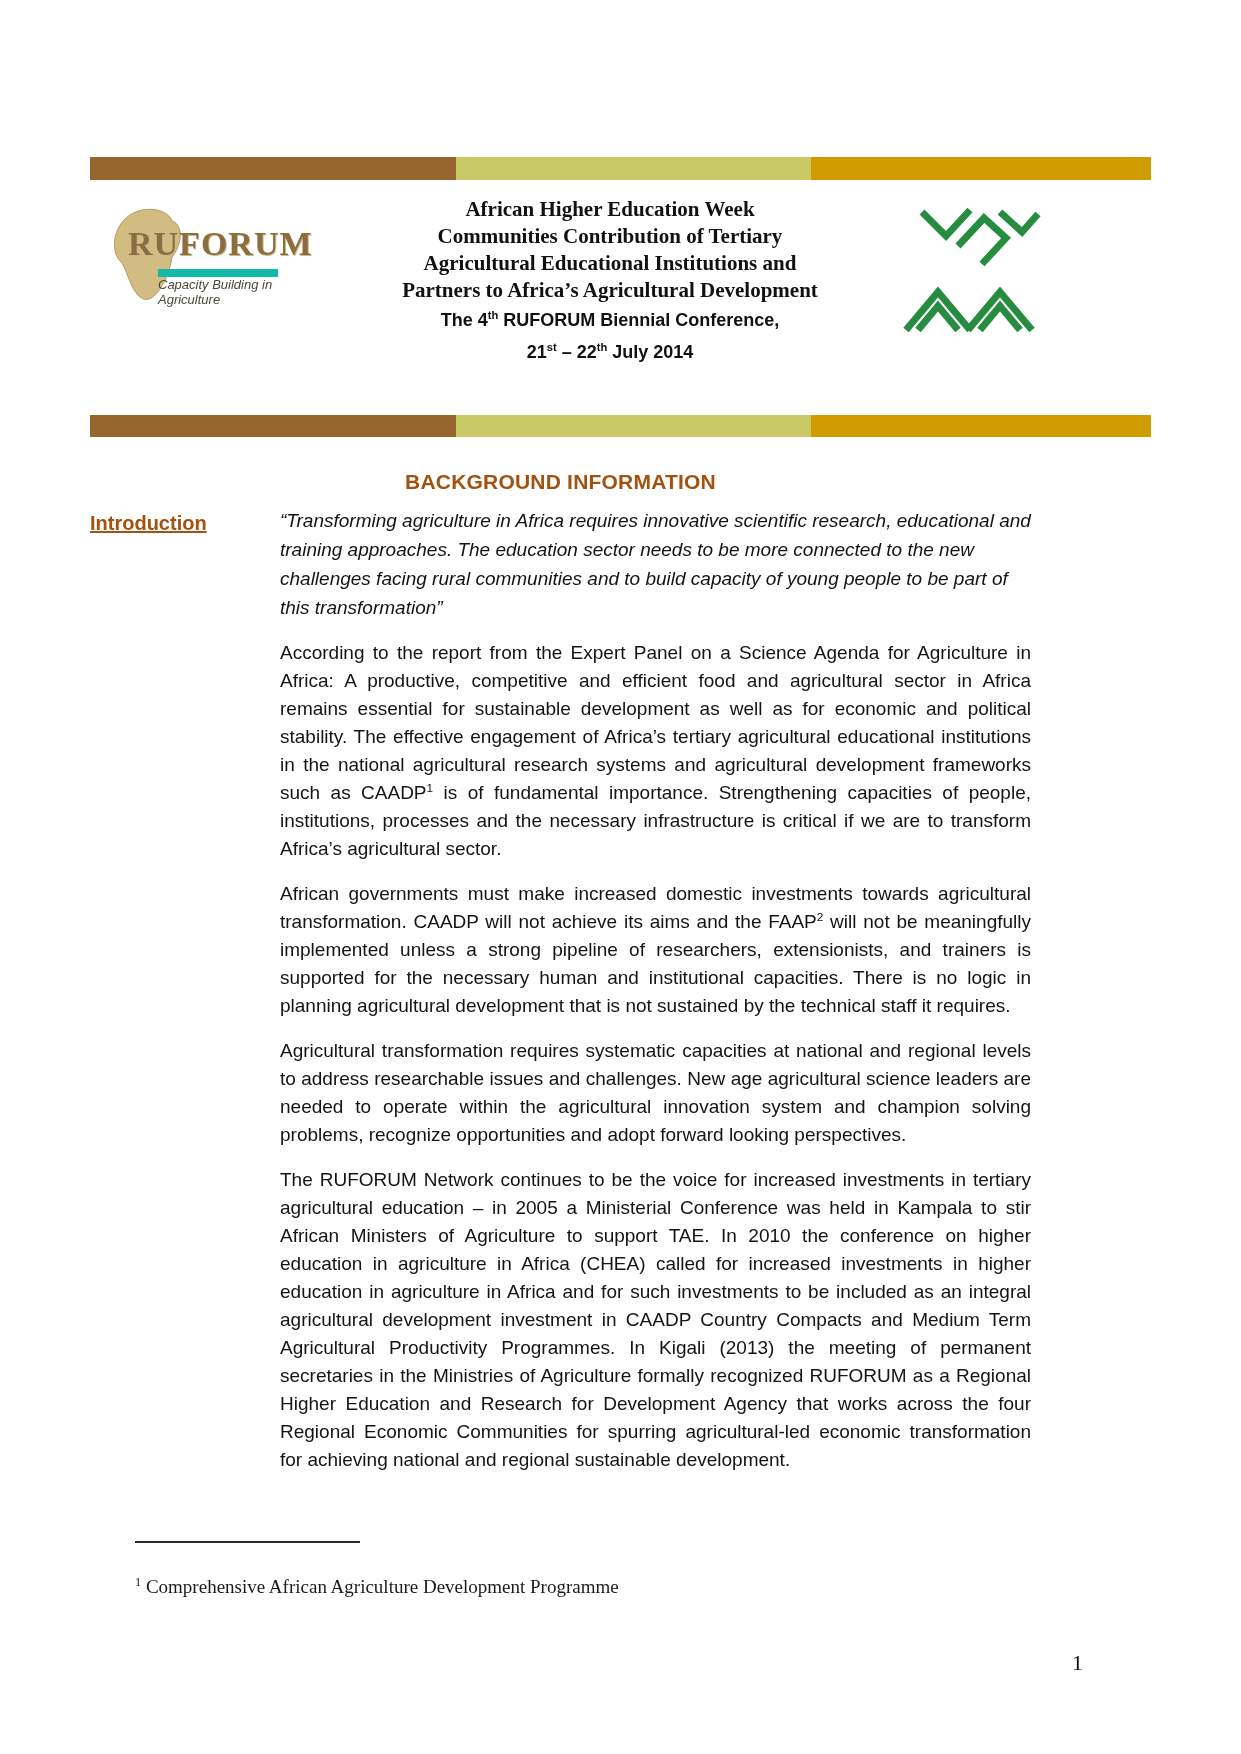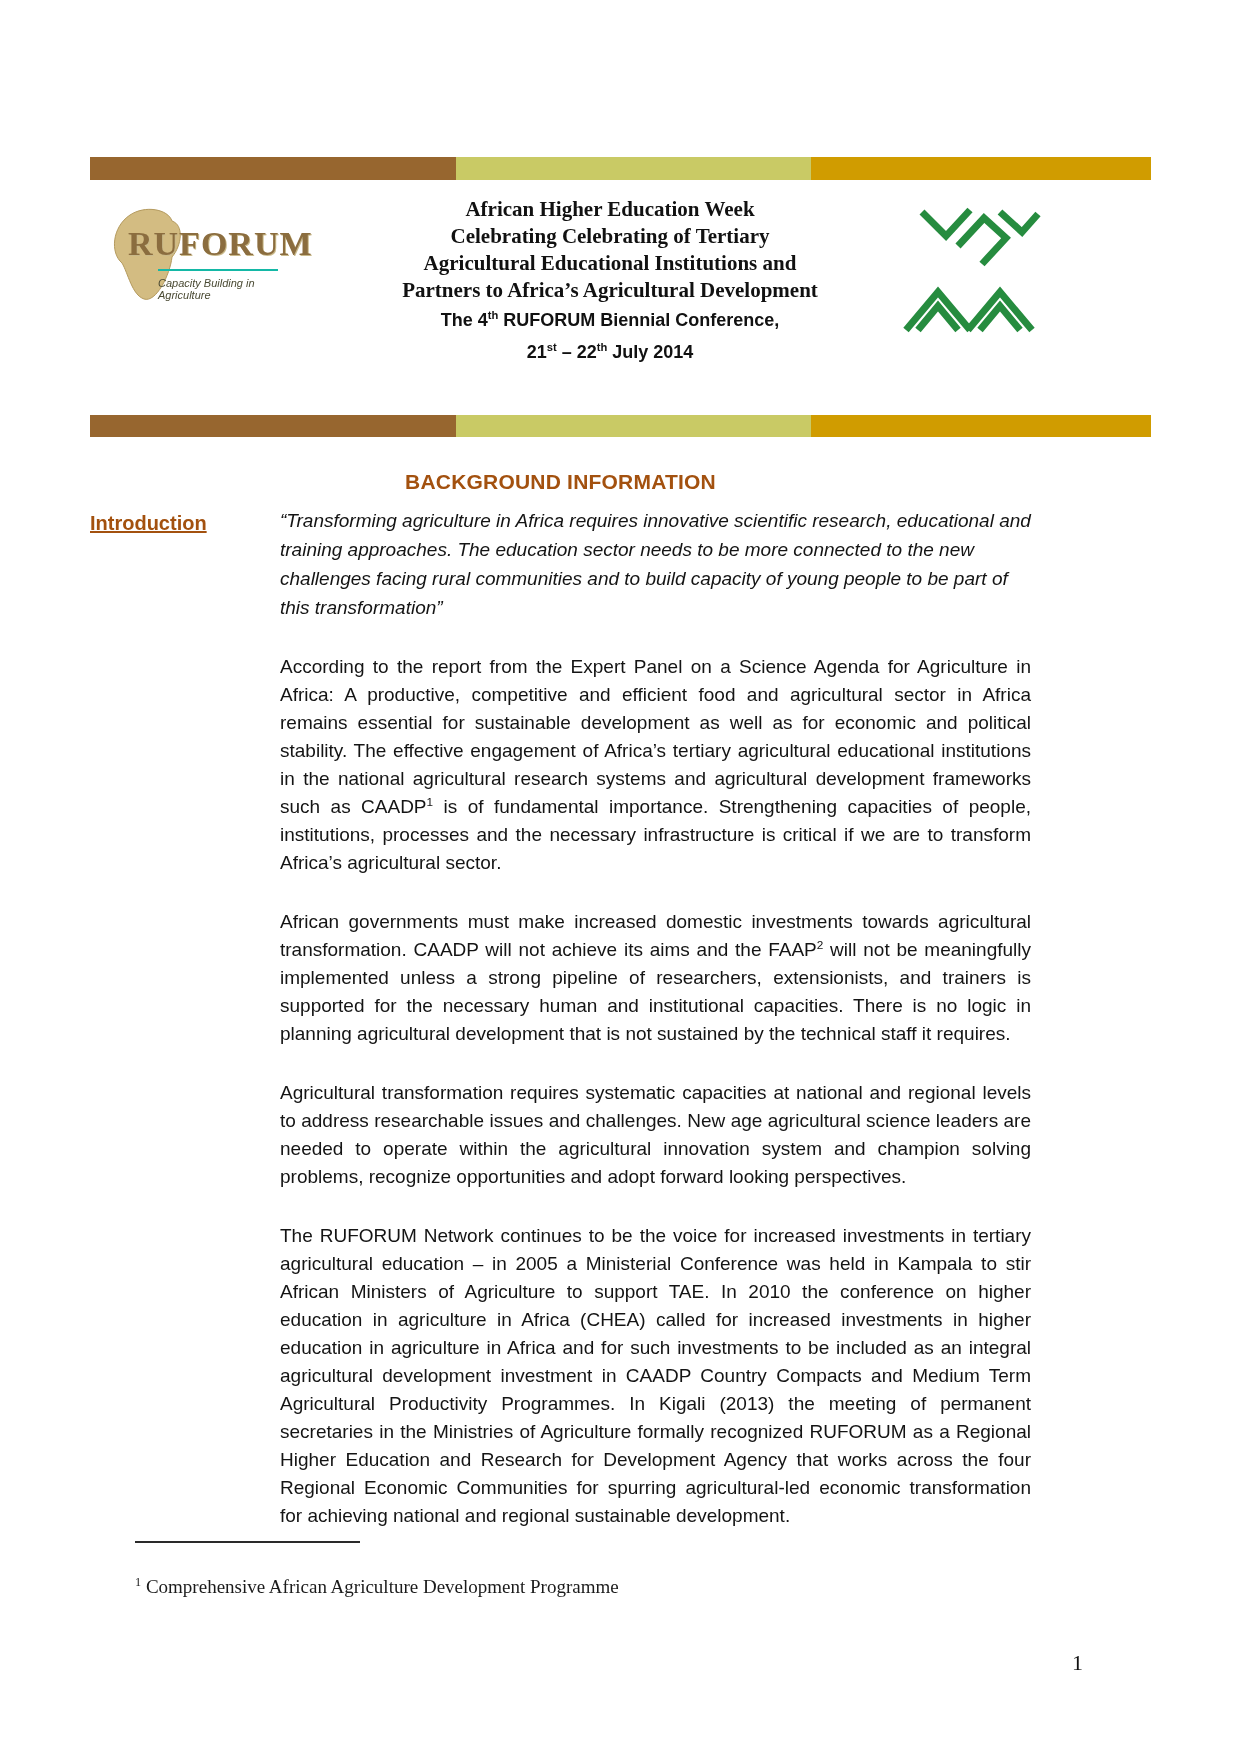--- a/index.html
+++ b/index.html
@@ -20,22 +20,22 @@
   
   .logo-ruforum { position:absolute; left:100px; top:207px; width:185px; height:100px; }
   .africa-svg { position:absolute; left:0; top:0; }
   .ruforum-word {
     position:absolute; left:28px; top:18px; font-family:"Liberation Serif", serif;
     font-weight:bold; font-size:34px; letter-spacing:1px; color:#8B6D3F;
     text-shadow:1px 1px 0 #c9b98a;
   }
   .ruforum-tagline {
     position:absolute; left:58px; top:62px; width:120px;
-    border-top:2px solid #14b8a6; padding-top:6px;
-    font-size:11px; color:#4a4a33; font-style:italic;
+    border-top:8px solid #14b8a6; padding-top:0;
+    font-size:13px; color:#4a4a33; font-style:italic;
   }
   .title-block { position:absolute; left:330px; top:196px; width:560px; text-align:center; }
   .title-serif {
     font-family:"Liberation Serif", serif; font-weight:bold;
     font-size:21px; line-height:27px; color:#111;text-align:center;
   }
   .title-sans {
     font-family:"Liberation Sans", sans-serif; font-weight:bold;
     font-size:18px; line-height:32px; color:#111;
   }
@@ -50,21 +50,21 @@
   }
   .content-body { position:relative; margin-top:12px; }
   .margin-label {
     position:absolute; left:0; top:6px; color:#A3510F; font-weight:bold; font-size:20px;text-decoration:underline;
   }
   .text-col { margin-left:190px; width:751px; }
   .quote {
     font-style:italic; text-align:left; font-size:19px; line-height:29px; color:#141414;
   }
   .body-para {
-    text-align:justify; font-size:19px; line-height:28px; margin-top:31px; color:#141414;
+    text-align:justify; font-size:19px; line-height:28px; margin-top:17px; color:#141414;
   }
   .body-para sup { font-size:0.62em; line-height:0; vertical-align:super; }
 
   
   .footnote-sep { position:absolute; left:135px; top:1541px; width:225px; border-top:2px solid #2a2a2a; }
   .footnotes {
     position:absolute; left:135px; top:1552px; width:700px;
     font-family:"Liberation Serif", serif; font-size:19px; line-height:29px; color:#1b1b1b;margin-top:20px;
   }
   .footnotes sup { font-size:0.65em; line-height:0; vertical-align:super; }
@@ -87,21 +87,21 @@
   <div class="logo-ruforum">
     <svg class="africa-svg" width="95" height="100" viewBox="0 0 95 100">
       <path d="M30,8 C45,-2 68,2 72,14 C84,18 82,38 72,50 C70,68 56,96 44,92 C32,88 28,66 22,56 C10,46 12,20 30,8 Z" fill="#D3BC82" stroke="#b49a5e" stroke-width="1"></path>
     </svg>
     <div class="ruforum-word">RUFORUM</div>
     <div class="ruforum-tagline">Capacity Building in Agriculture</div>
   </div>
 
   <div class="title-block">
     <div class="title-serif">African Higher Education Week</div>
-    <div class="title-serif">Celebrating Celebrating of Tertiary</div>
+    <div class="title-serif">Communities Contribution of Tertiary</div>
     <div class="title-serif">Agricultural Educational Institutions and</div>
     <div class="title-serif">Partners to Africa’s Agricultural Development</div>
     <div class="title-sans"><span>The 4</span><sup>th</sup><span> RUFORUM Biennial Conference,</span></div>
     <div class="title-sans"><span>21</span><sup>st</sup><span> – 22</span><sup>th</sup><span> July 2014</span></div>
   </div>
 
   <div class="logo-green">
     <svg width="160" height="140" viewBox="0 0 160 140" fill="none" stroke="#268C3F" stroke-width="7" stroke-linejoin="miter">
       <path d="M34 14 L58 38 L82 12"></path>
       <path d="M70 48 L96 20 L118 40 L94 66"></path>

